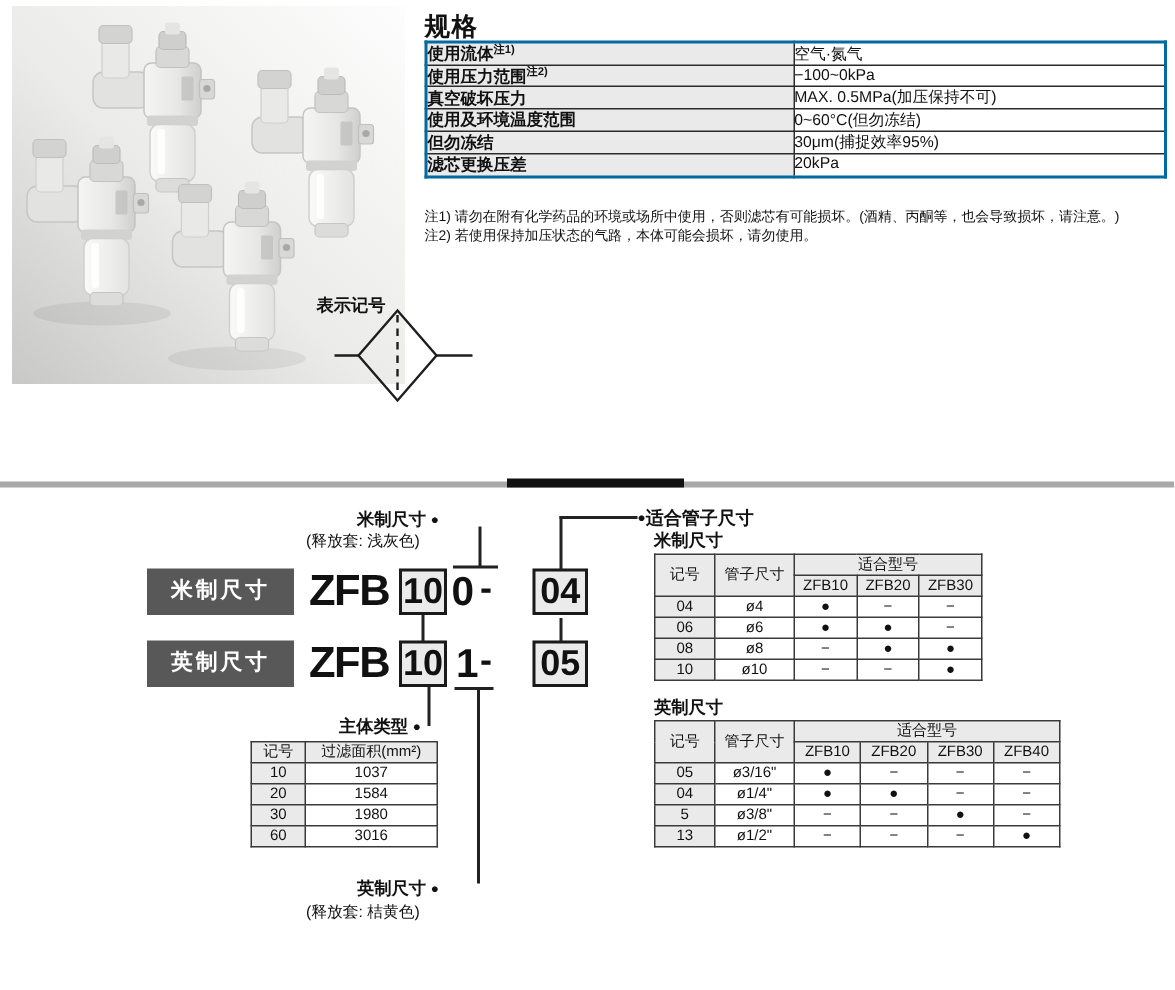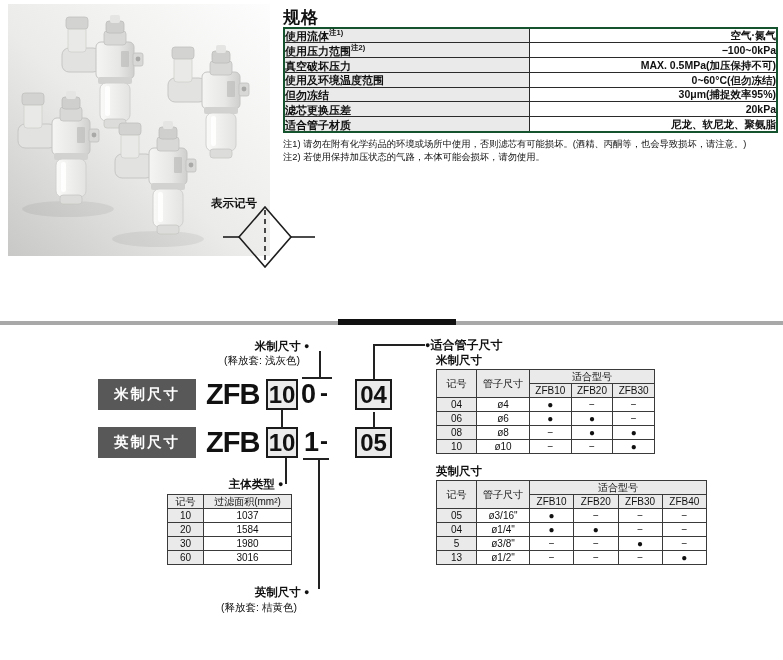--- a/index.html
+++ b/index.html
@@ -14,46 +14,46 @@
   
   .photo { left:8px; top:4px; width:262px; height:252px; }
 
   
   .symbol-label { left:211px; top:196px; font-size:11.5px; font-weight:bold; }
   .symbol-svg { left:205px; top:193px; }
 
   
   .spec-title { left:283px; top:6px; font-size:17px; font-weight:bold; letter-spacing:1px; }
   table.spec { position:absolute; left:283px; top:27px; width:495px;
-    border-collapse:collapse; table-layout:fixed; border:2px solid #14532d; }
+    border-collapse:collapse; table-layout:fixed; border:2px solid #0369a1; }
   table.spec td { border:1px solid #2a2a2a; height:14.8px; padding:0; line-height:1; }
   td.spec-label { background:#eaeaea; font-weight:bold; font-size:11px; text-align:left; padding-left:56px; width:245px; }
   td.spec-label sup { font-size:7.5px; font-weight:bold; }
-  td.spec-value { text-align:right; font-weight:bold; font-size:10.5px; }
+  td.spec-value { text-align:left; font-weight:normal; font-size:10.5px; }
   .notes { left:283px; top:138px; font-size:9.3px; line-height:12.5px; white-space:nowrap; }
 
   
   .sec-title { left:338px; top:299px; width:118px; text-align:center; font-size:16px; font-weight:bold; letter-spacing:1.5px; z-index:3; }
   .sec-title-bar { left:338px; top:319px; width:118px; height:6px; background:#111; z-index:2; }
   .sec-rule { left:0; top:321px; width:783px; height:4px; background:#a8a8a8; z-index:1; }
 
   
   .tag { width:98px; height:31px; background:#585858; color:#fff; font-size:14.5px; font-weight:bold;
          text-align:center; line-height:31px; letter-spacing:2px; }
   .zfb { font-size:29px; font-weight:bold; letter-spacing:-1px; line-height:34px; }
   .mbox { width:32px; height:31px; border:2px solid #1a1a1a; background:#ebebeb;
           font-size:24px; font-weight:bold; text-align:center; line-height:27px; }
   .mbox.w37 { width:37px; }
   .mdigit { font-size:27px; font-weight:bold; line-height:32px; }
   .msep { font-size:24px; font-weight:bold; line-height:32px; }
 
   
   .callout { font-size:11.5px; font-weight:bold; }
   .callout-sub { font-size:10.5px; }
-  .r { text-align:center; }
+  .r { text-align:left; }
   .vline { position:absolute; width:2px; background:#222; }
   .hline { position:absolute; height:2px; background:#222; }
   .bullet { font-size:9px; vertical-align:1px; }
 
   
   table.mini { position:absolute; border-collapse:collapse; table-layout:fixed; border:1.5px solid #222; font-size:10px; }
   table.mini td, table.mini th { border:1px solid #3a3a3a; padding:0; text-align:center; line-height:1; height:14px; font-weight:normal; }
   .cell-gray { background:#eaeaea; }
   .bold { font-weight:bold; }
   td.mark { font-size:10px; color:#111; }
@@ -136,24 +136,20 @@
         <td class="spec-value">0~60°C(但勿冻结)</td>
         </tr>
       <tr>
         <td class="spec-label"><span>但勿冻结</span><sup></sup></td>
         <td class="spec-value">30μm(捕捉效率95%)</td>
         </tr>
       <tr>
         <td class="spec-label"><span>滤芯更换压差</span><sup></sup></td>
         <td class="spec-value">20kPa</td>
         </tr>
-      <tr>
-        <td class="spec-label"><span>适合管子材质</span><sup></sup></td>
-        <td class="spec-value">尼龙、软尼龙、聚氨脂</td>
-        </tr>
     </tbody>
   </table>
   <div class="abs notes">
     <div>注1) 请勿在附有化学药品的环境或场所中使用，否则滤芯有可能损坏。(酒精、丙酮等，也会导致损坏，请注意。)</div>
     <div>注2) 若使用保持加压状态的气路，本体可能会损坏，请勿使用。</div>
   </div>
 
   <div class="abs sec-title-bar"></div>
   <div class="abs sec-rule"></div>
 

